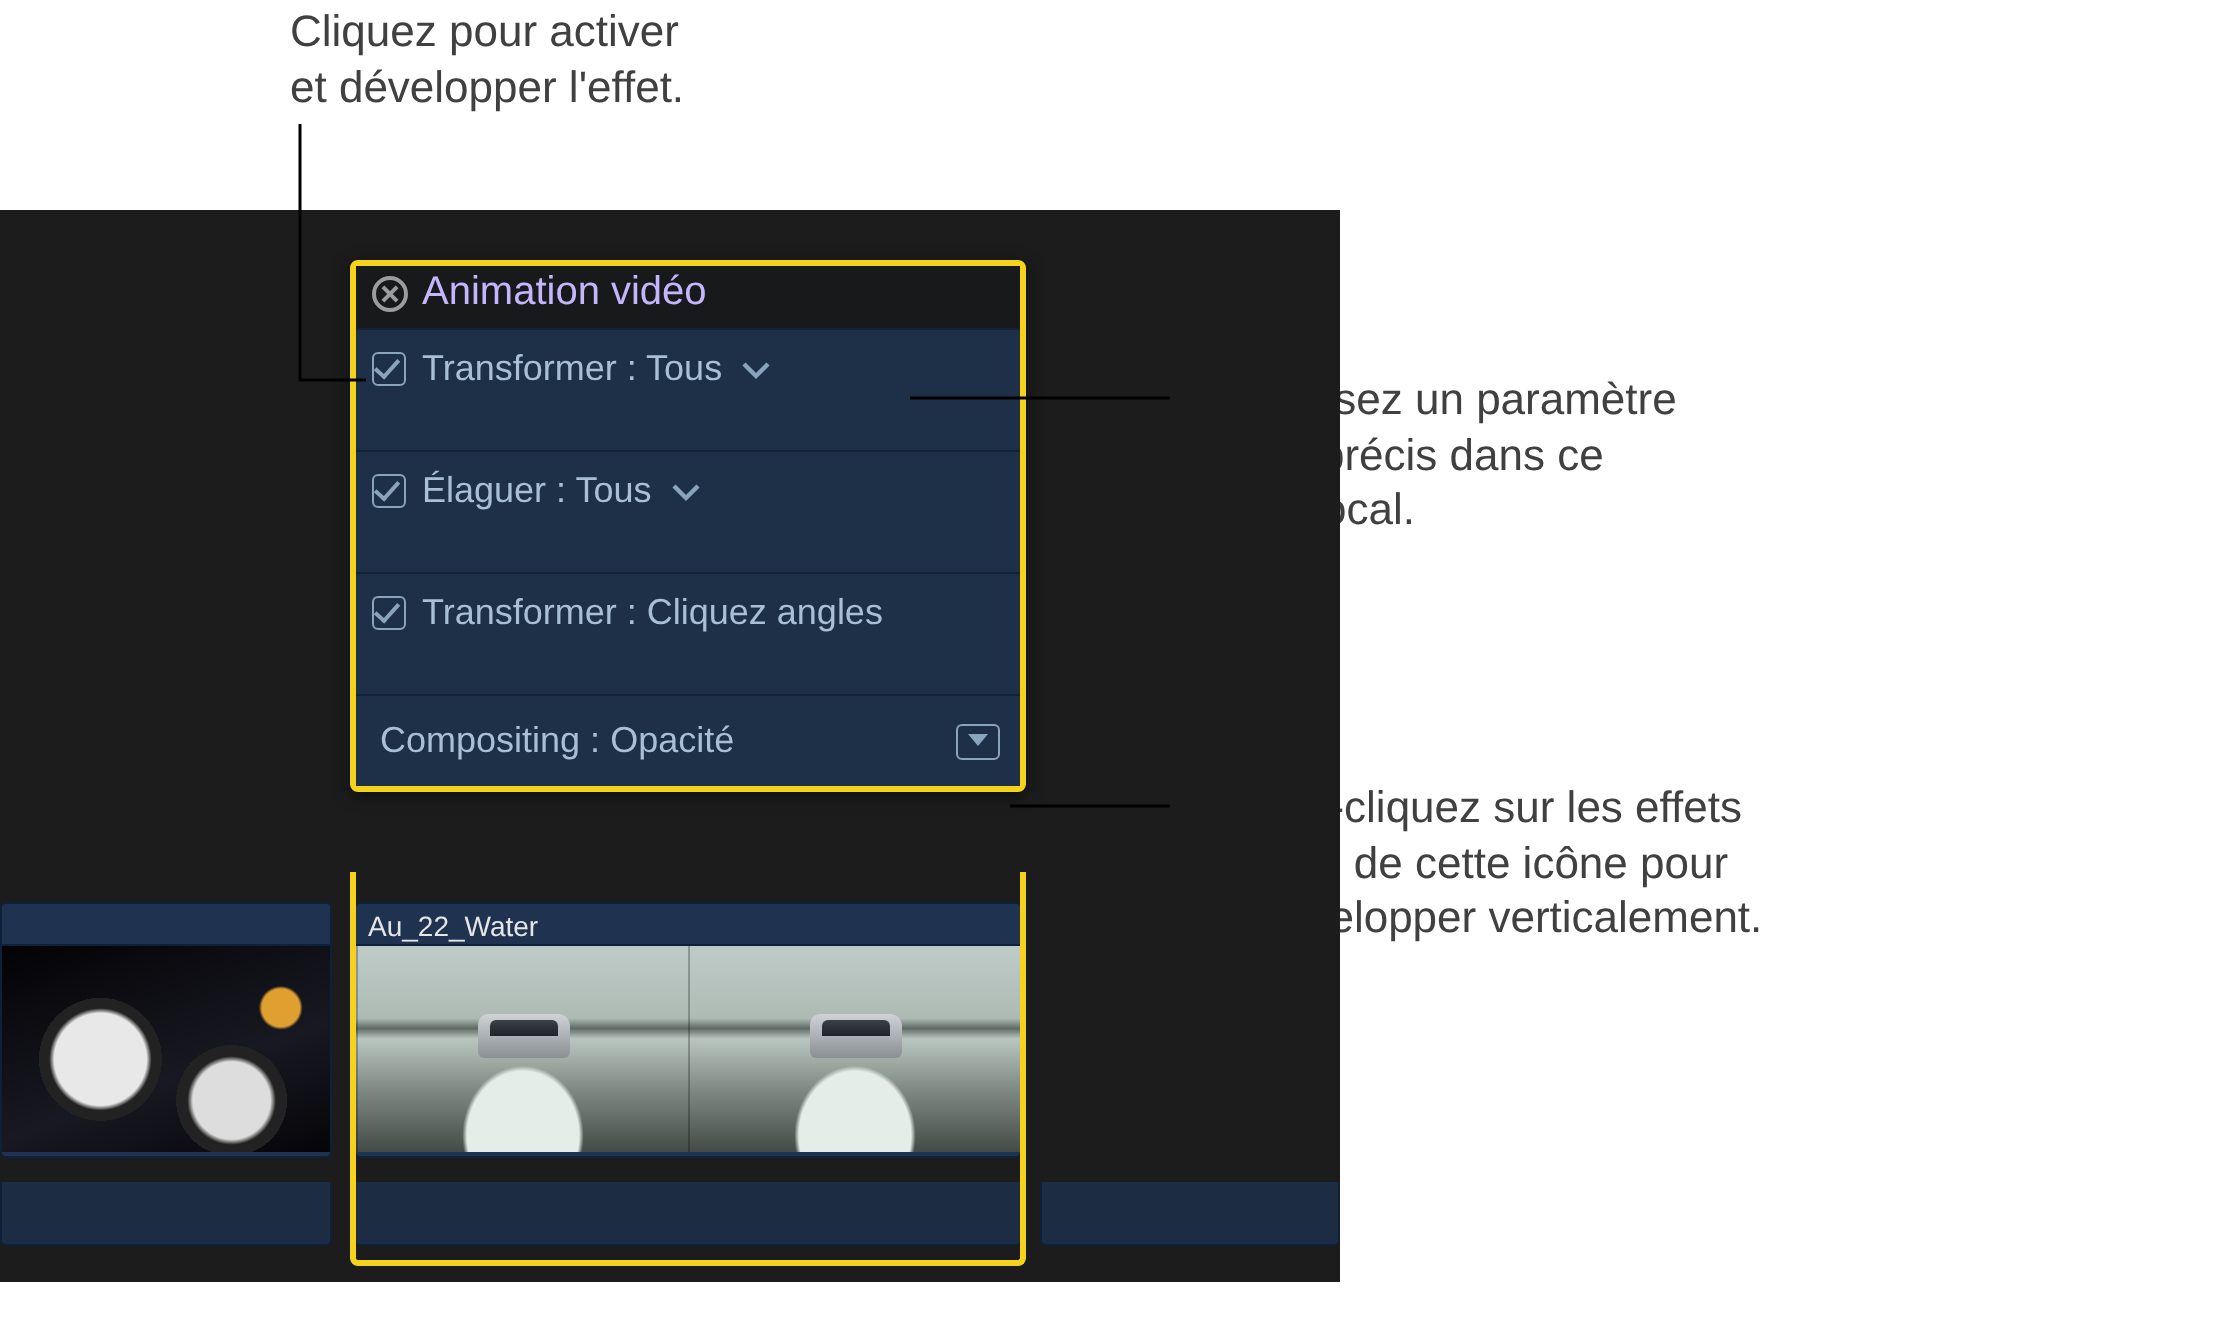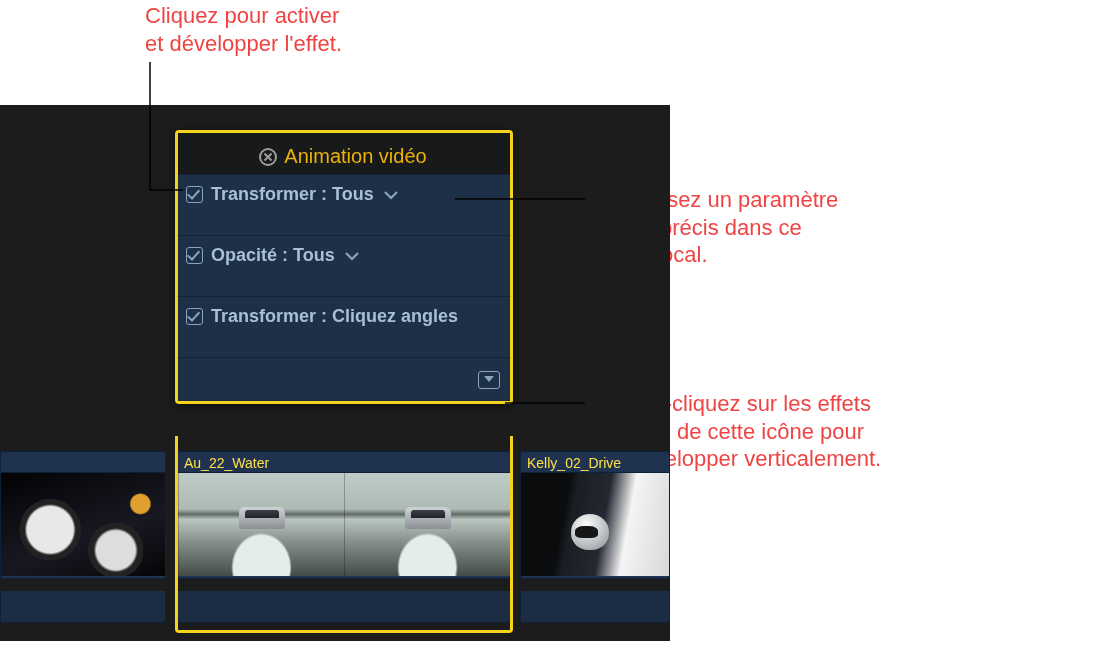--- a/index.html
+++ b/index.html
@@ -16,21 +16,21 @@
     position: relative;
     width: 1109px;
     height: 670px;
   }
 
   
   .annot {
     position: absolute;
     font-size: 22px;
     line-height: 1.25;
-    color: #ef4444;
+    color: #404040;
     white-space: nowrap;
   }
 
   
   .dark-region {
     position: absolute;
     left: 0;
     top: 105px;
     width: 670px;
     height: 536px;
@@ -49,21 +49,21 @@
 
   
   .clip {
     position: absolute;
     background: #1f3350;
     border: 1px solid #0d2238;
     border-radius: 3px;
     overflow: hidden;
   }
   .clip-title {
-    color: #fde047;
+    color: #e5e5e5;
     font-size: 14px;
     padding: 3px 6px 1px 6px;
     background: #1f3350;
     border-bottom: 1px solid #0d2238;
     white-space: nowrap;
     overflow: hidden;
   }
   .thumbs {
     display: flex;
     height: calc(100% - 23px);
@@ -158,26 +158,25 @@
     border:3px solid #f5d21b;
     border-top:none;
     border-radius: 0 0 4px 4px;
     z-index:9;
     pointer-events:none;
   }
   .panel-header {
     display: flex;
     align-items: center;
     gap: 7px;
-    padding: 12px 10px 6px 8px;
+    padding: 2px 10px 6px 8px;
     background: #18191b;
-    color: #eab308;
+    color: #c4b5fd;
     font-size: 20px;
     font-weight: 400;
-    justify-content: center;
   }
   .close-icon {
     width: 18px;
     height: 18px;
     border: 2px solid #9a9c9e;
     border-radius: 50%;
     position: relative;
     flex-shrink:0;
   }
   .close-icon::before, .close-icon::after {
@@ -195,21 +194,20 @@
   .effect-row {
     display: flex;
     align-items: center;
     gap: 8px;
     padding: 9px 10px 9px 8px;
     color: #a8bfd6;
     font-size: 18px;
     border-top: 1px solid #132234;
     background: #1e3047;
     min-height:44px;
-    font-weight:bold;
   }
   .effect-row.with-track{
     padding-bottom:30px;
     flex-wrap:wrap;
   }
   .effect-row .label-line{
     display:flex;
     align-items:center;
     gap:8px;
     width:100%;
@@ -300,28 +298,20 @@
       <div class="thumbs">
         <div class="thumb th-water">
             <div class="car"></div>
           </div>
         <div class="thumb th-water">
             <div class="car"></div>
           </div>
       </div>
     </div>
 
-    <div class="clip" style="left:520px; top:0; width:150px; height:128px;">
-      <div class="clip-title">Kelly_02_Drive</div>
-      <div class="thumbs">
-        <div class="thumb th-drive">
-            <div class="helmet"></div>
-          </div>
-      </div>
-    </div>
 
     <div class="below-row">
       <div style="width:166px;"></div>
       <div style="margin-left:11px; width:334px;"></div>
       <div style="margin-left:9px; width:150px;"></div>
     </div>
   </div>
 
   <div class="panel">
     <div class="panel-header">
@@ -340,40 +330,43 @@
               <path d="M1 2 L7 8 L13 2" fill="none" stroke="#8aa4bd" stroke-width="2.2"></path>
             </svg>
         </span>
       </div>
     </div>
 
     <div class="effect-row with-track">
       <div class="label-line">
         <span class="checkbox checked"></span>
         <span>
-          <span>Opacité</span><span> : </span><span>Tous</span>
+          <span>Élaguer</span><span> : </span><span>Tous</span>
         </span>
         <span class="chev-down">
           <svg width="14" height="10" viewBox="0 0 14 10">
               <path d="M1 2 L7 8 L13 2" fill="none" stroke="#8aa4bd" stroke-width="2.2"></path>
             </svg>
         </span>
       </div>
     </div>
 
     <div class="effect-row with-track">
       <div class="label-line">
         <span class="checkbox checked"></span>
         <span>
           <span>Transformer</span><span> : </span><span>Cliquez angles</span>
         </span>
       </div>
     </div>
 
     <div class="effect-row" style="padding-top:12px; padding-bottom:12px;">
+      <span style="margin-left:4px;">
+        <span>Compositing</span><span> : </span><span>Opacité</span>
+      </span>
       <span class="expand-icon"></span>
     </div>
   </div>
 
   <div class="panel-bottom-ext"></div>
 
   <svg class="leaders">
 
     <path d="M150 62 L150 190 L183 190" fill="none" stroke="#000" stroke-width="1.5"></path>
 

